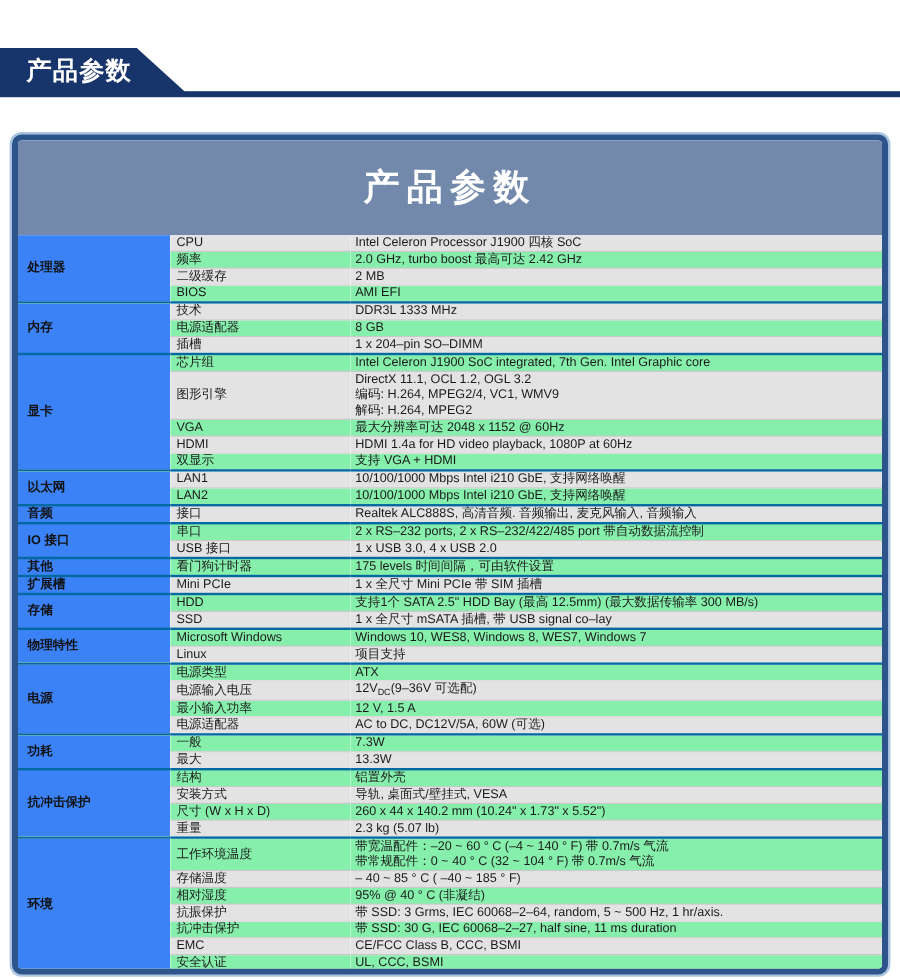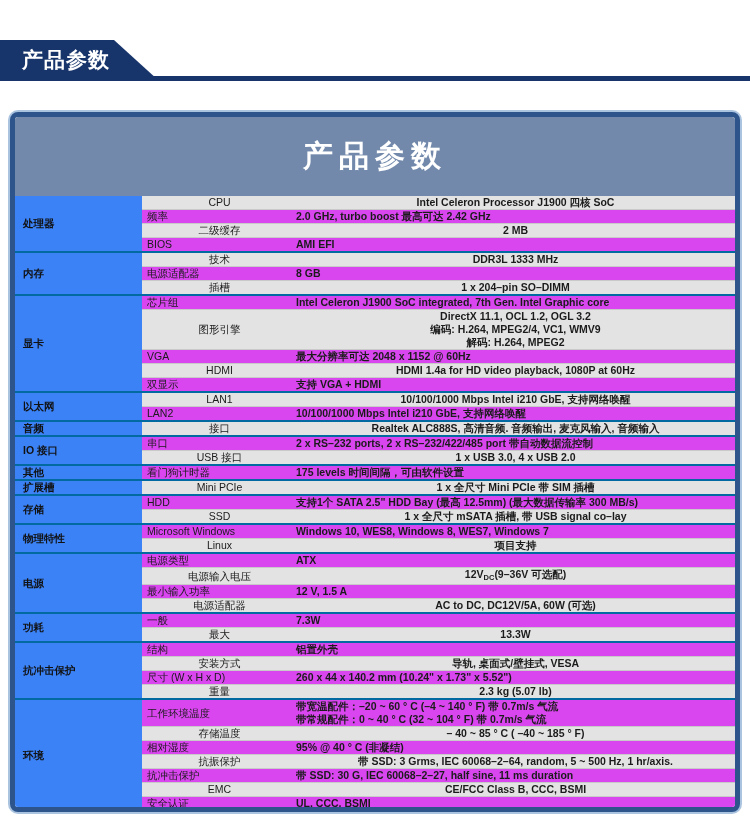--- a/index.html
+++ b/index.html
@@ -19,23 +19,23 @@
   .spec-header{height:79px;background:#7289ab;color:#ffffff;display:flex;
                align-items:center;justify-content:center;font-size:30px;
                font-weight:600;letter-spacing:6px;}
 
   table.spec{width:100%;border-collapse:collapse;table-layout:fixed;}
   col.c-cat{width:127px;} col.c-param{width:150px;}
   td{font-size:10.5px;line-height:13px;padding:0;vertical-align:middle;
      white-space:nowrap;overflow:hidden;}
   td.cat{background:#3b82f6;padding-left:8px;font-weight:bold;color:#111;}
   td.param{padding-left:5px;}
-  td.val{padding-left:4px;font-weight:bold;}
-  tr.row-gray td.param, tr.row-gray td.val{background:#e3e3e3;text-align:center;}
-  tr.row-white td.param, tr.row-white td.val{background:#d946ef;}
+  td.val{padding-left:4px;}
+  tr.row-gray td.param, tr.row-gray td.val{background:#e3e3e3;}
+  tr.row-white td.param, tr.row-white td.val{background:#86efac;}
   tbody tr{border-bottom:1px solid #c9c9c9;}
   tbody tr.group-end{border-bottom:2px solid #0369a1;}
   tbody tr:last-child{border-bottom:none;margin-top:14px;}
   .sub{font-size:7.5px;vertical-align:-2px;}
 </style>
 </head>
 <body>
 
 <div class="banner-rule"></div>
 <div class="banner">

